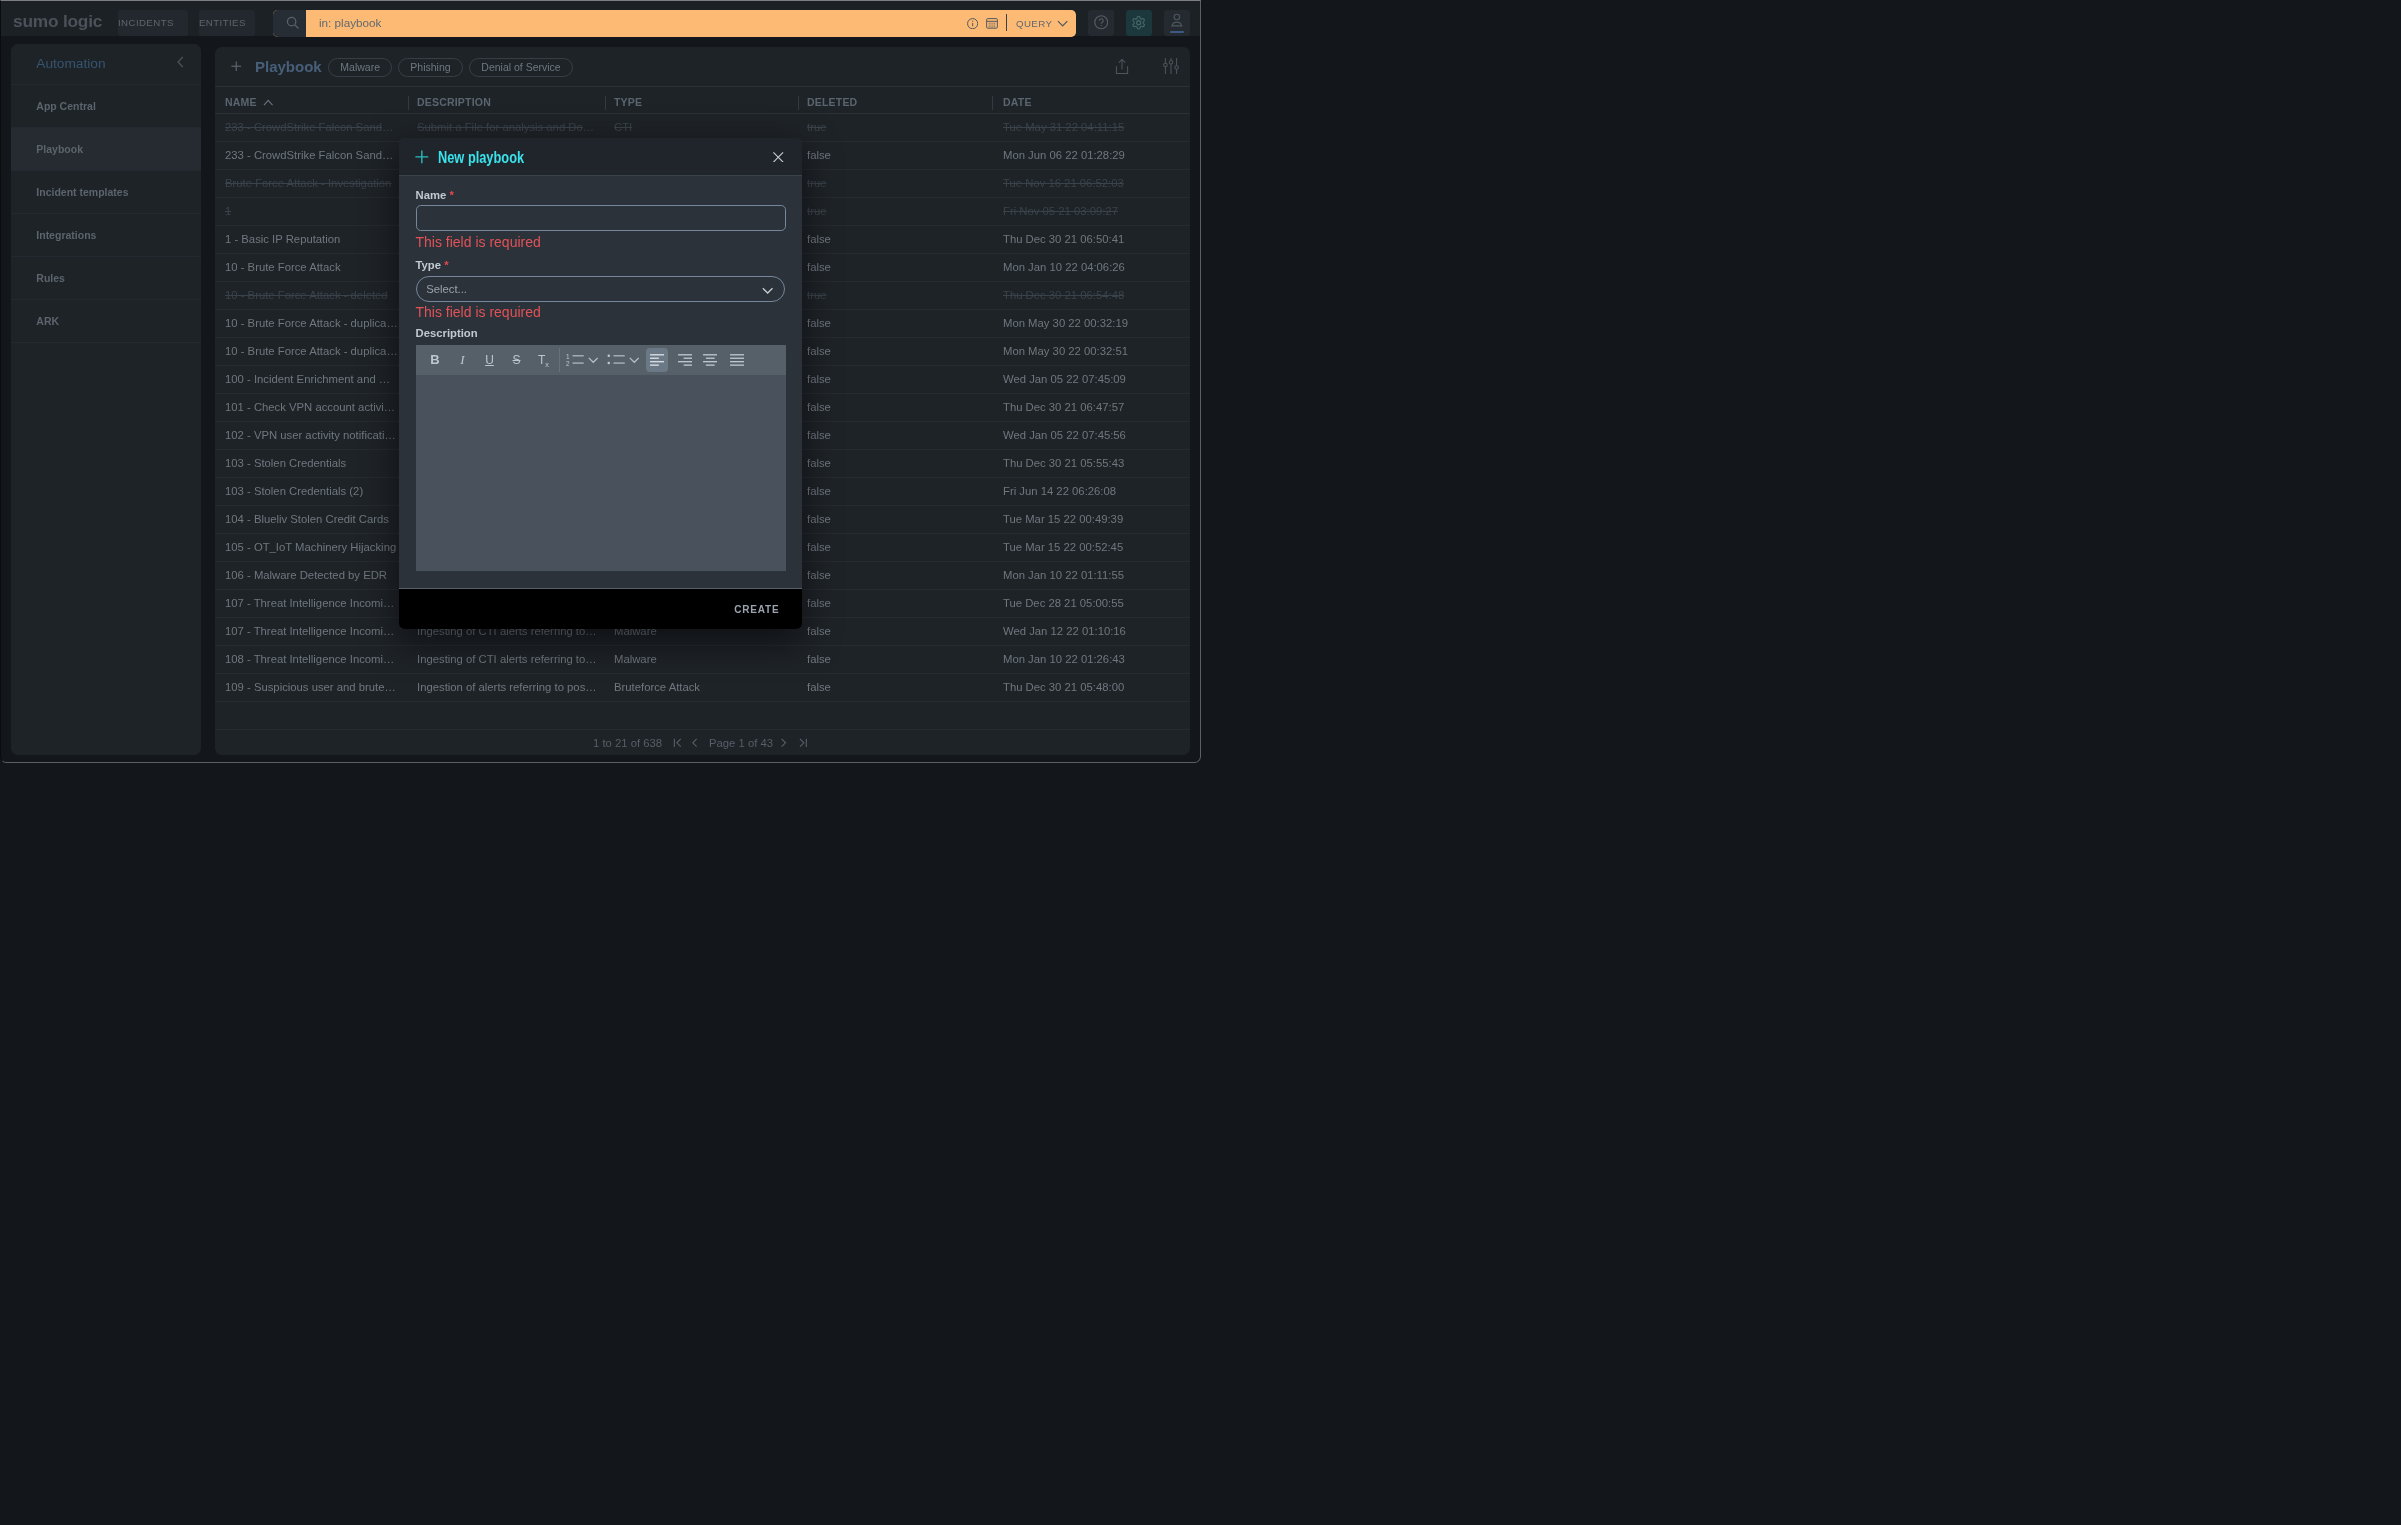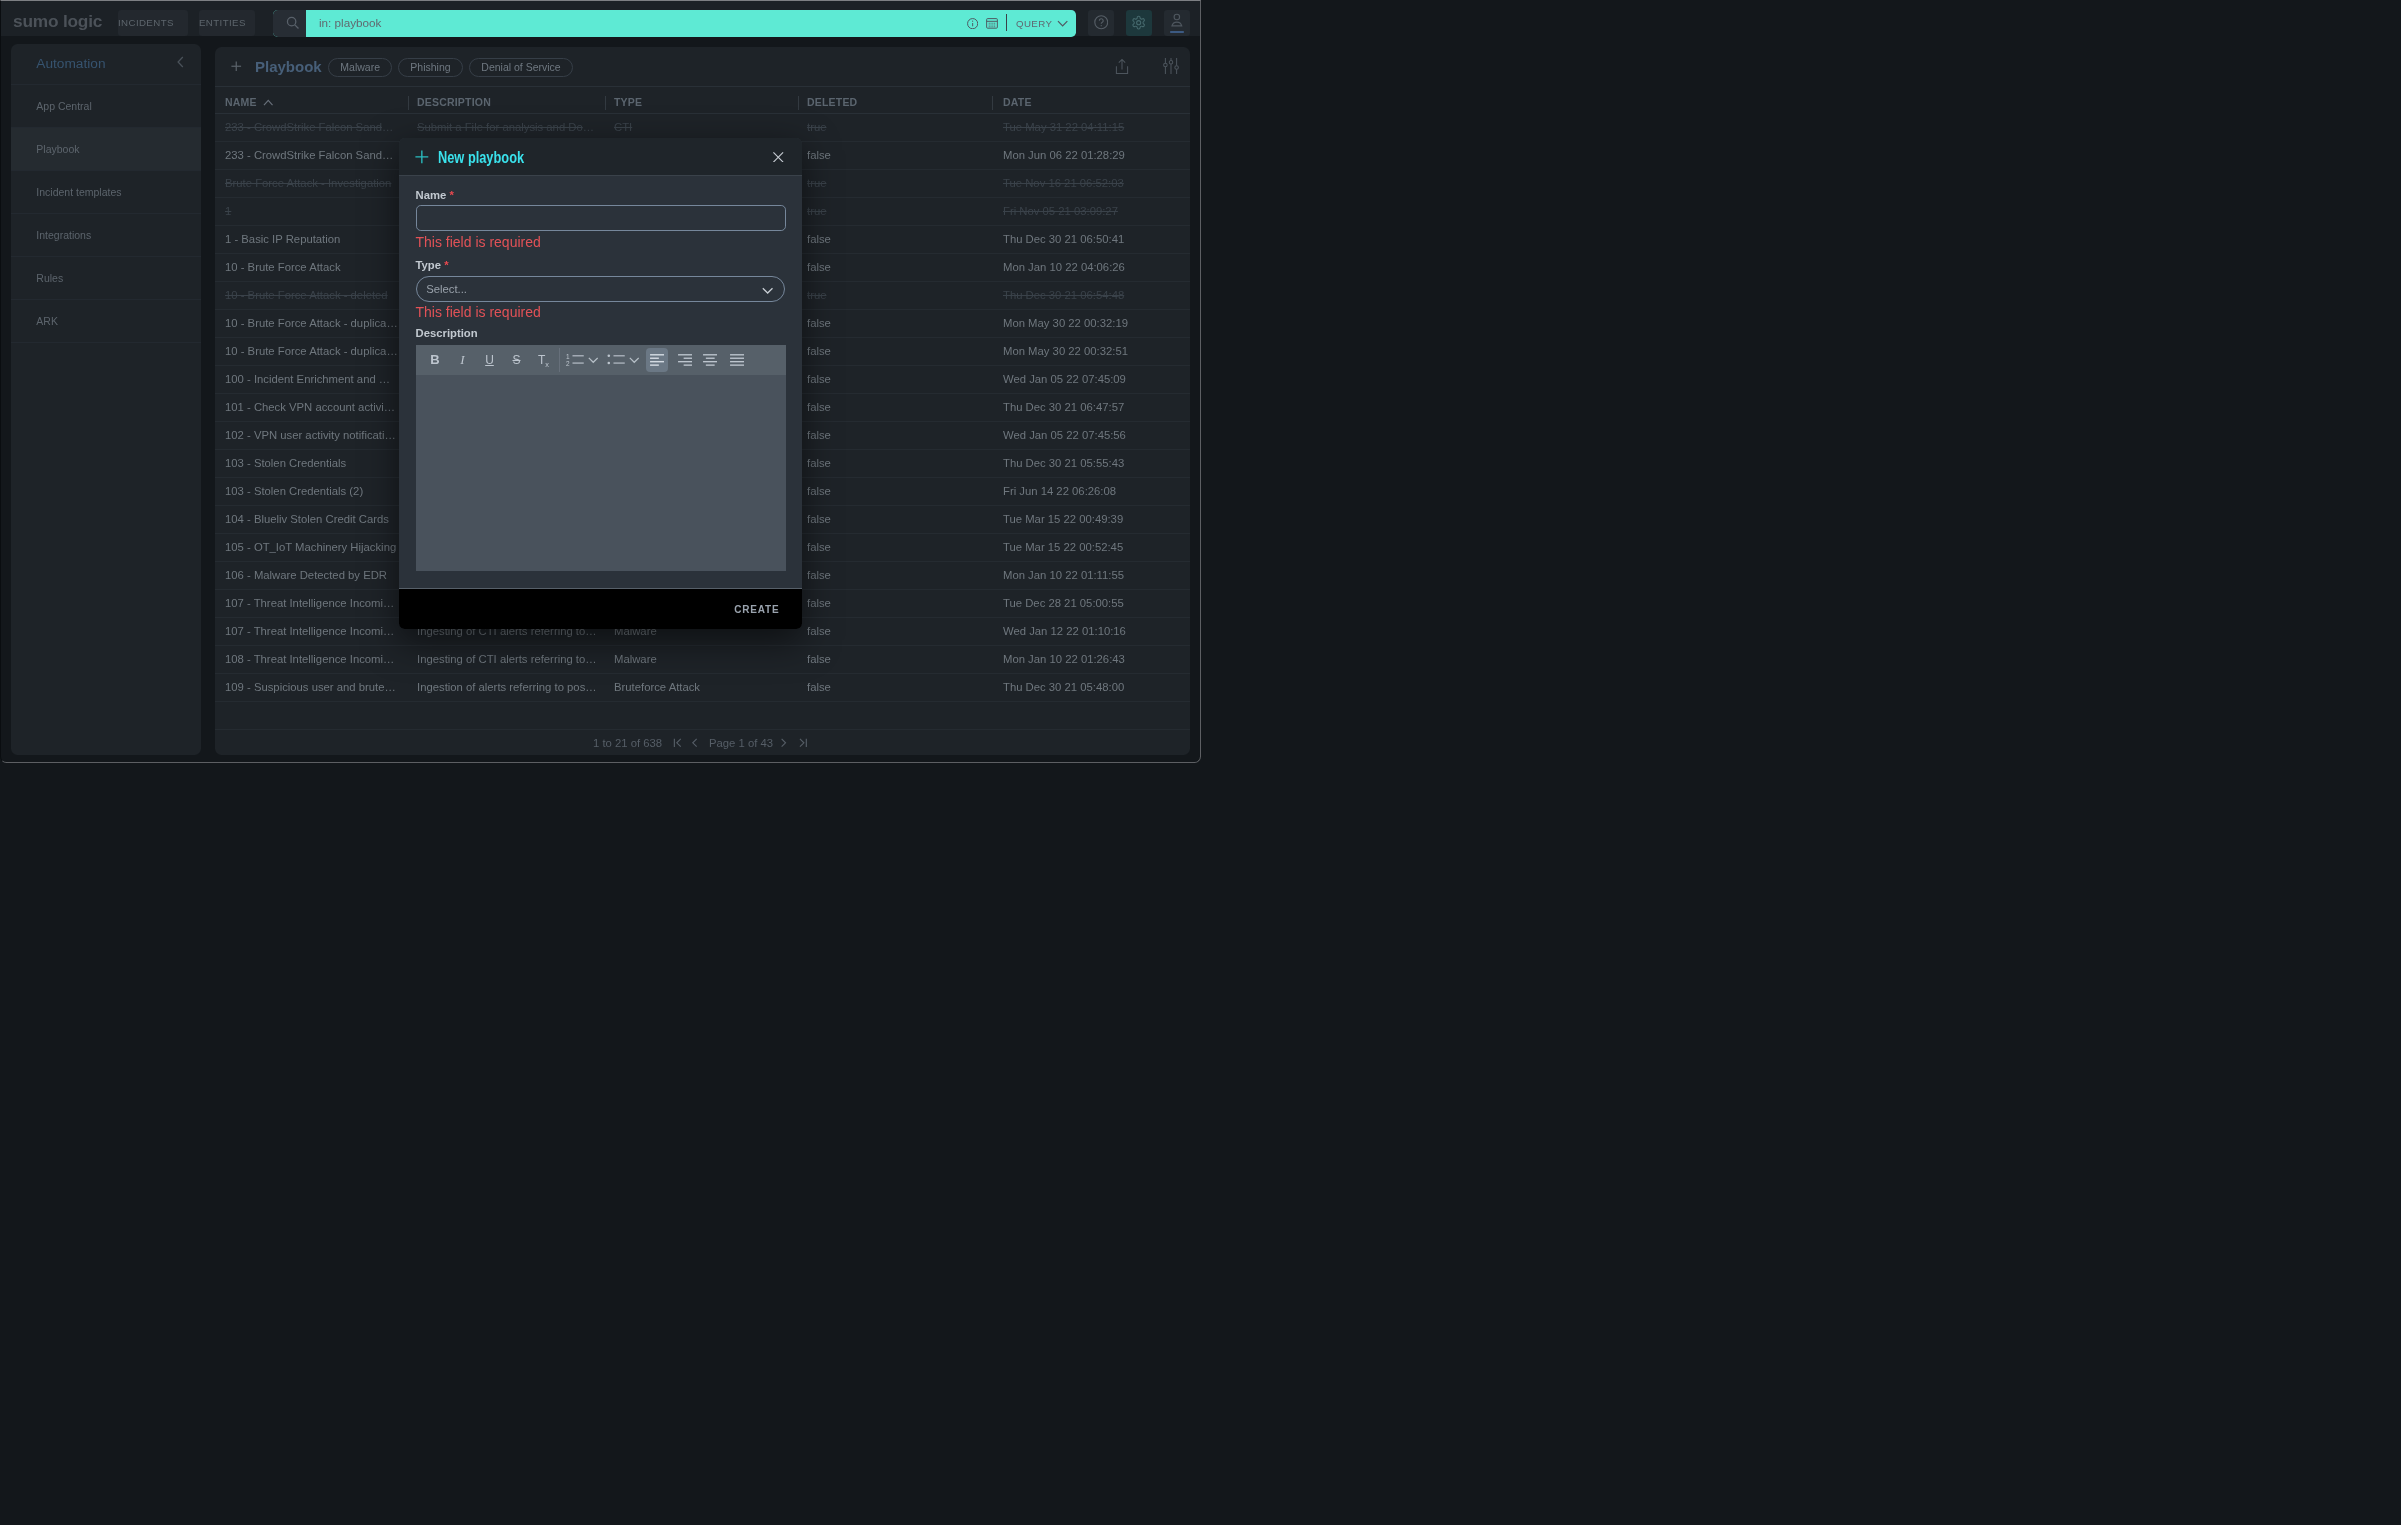--- a/index.html
+++ b/index.html
@@ -4,35 +4,35 @@
 <style>
 *{margin:0;padding:0;box-sizing:border-box}
 html,body{width:1201px;height:763px;background:#13171b;font-family:"Liberation Sans",sans-serif;overflow:hidden}
 body{position:relative}
 
 #topbar{position:absolute;left:0;top:0;width:1241px;height:36px;background:#1c2126}
 #logo{position:absolute;left:13px;top:10.5px;font-size:17.3px;font-weight:bold;color:#4c5259;letter-spacing:-0.2px}
 .tbtn{position:absolute;top:9.7px;height:26px;background:#23282e;border-radius:3.2px;color:#5d656c;font-size:9.7px;letter-spacing:0.4px;text-align:left;font-weight:400}
 #btn-incidents{left:118px;width:70px;line-height:26px}
 #btn-entities{left:199px;width:56px;line-height:26px}
-#search{position:absolute;left:273px;top:9.7px;width:803px;height:27px;background:#5eead4;border-radius:4.8px}
+#search{position:absolute;left:273px;top:9.7px;width:803px;height:27px;background:#fdba74;border-radius:4.8px}
 #search .ph{position:absolute;left:46px;top:6.5px;font-size:11.7px;color:#61696f}
 #search svg{position:absolute}
 #qdiv{position:absolute;left:733px;top:4.8px;width:0.8px;height:17px;background:#3a4149}
 #qtext{position:absolute;left:743px;top:8px;font-size:9.7px;letter-spacing:0.4px;color:#5f6770}
 .sqbtn{position:absolute;top:9.7px;width:26px;height:26px;background:#242a30;border-radius:3.2px}
 #btn-help{left:1088px}
 #btn-gear{left:1126px;background:#1d383c}
 #btn-user{left:1164px}
 
 #sidebar{position:absolute;left:11.3px;top:44px;width:190px;height:711px;background:#1e2328;border-radius:6.5px}
 #sb-title{position:absolute;left:25px;top:12px;font-size:13.7px;font-weight:normal;color:#36536f}
 #sb-col{position:absolute;left:166px;top:12px}
 #sb-menu{position:absolute;left:0;top:40px;width:100%}
-.sbi{height:43px;border-top:0.8px solid #232930;line-height:43px;padding-left:25px;color:#5c646c;font-size:10.5px;font-weight:normal}
+.sbi{height:43px;border-top:0.8px solid #232930;line-height:43px;padding-left:25px;color:#5c646c;font-size:10.5px;font-weight:bold}
 .sbi.sel{background:#252b30}
 
 #main{position:absolute;left:215px;top:47px;width:975px;height:708px;background:#1e2328;border-radius:6.5px}
 #mtitle{position:absolute;left:0;top:0;height:39px;width:100%}
 #plus-ico{position:absolute;left:16px;top:14px}
 #mtitle .t{position:absolute;left:40px;top:11.3px;font-size:15px;font-weight:bold;color:#475f79}
 .chip{position:absolute;top:11px;height:19px;line-height:17.3px;border:0.8px solid #363e47;border-radius:9.7px;color:#6f7881;font-size:10.5px;padding:0 11.3px}
 #chip1{left:113px}#chip2{left:183px}#chip3{left:254px}
 #thead{position:absolute;left:0;top:39px;width:100%;height:28px;border-top:0.8px solid #293037;border-bottom:0.8px solid #293037;color:#5b656f;font-size:10.5px;font-weight:bold;letter-spacing:0.2px}
 #thead span{position:absolute;top:9px}

